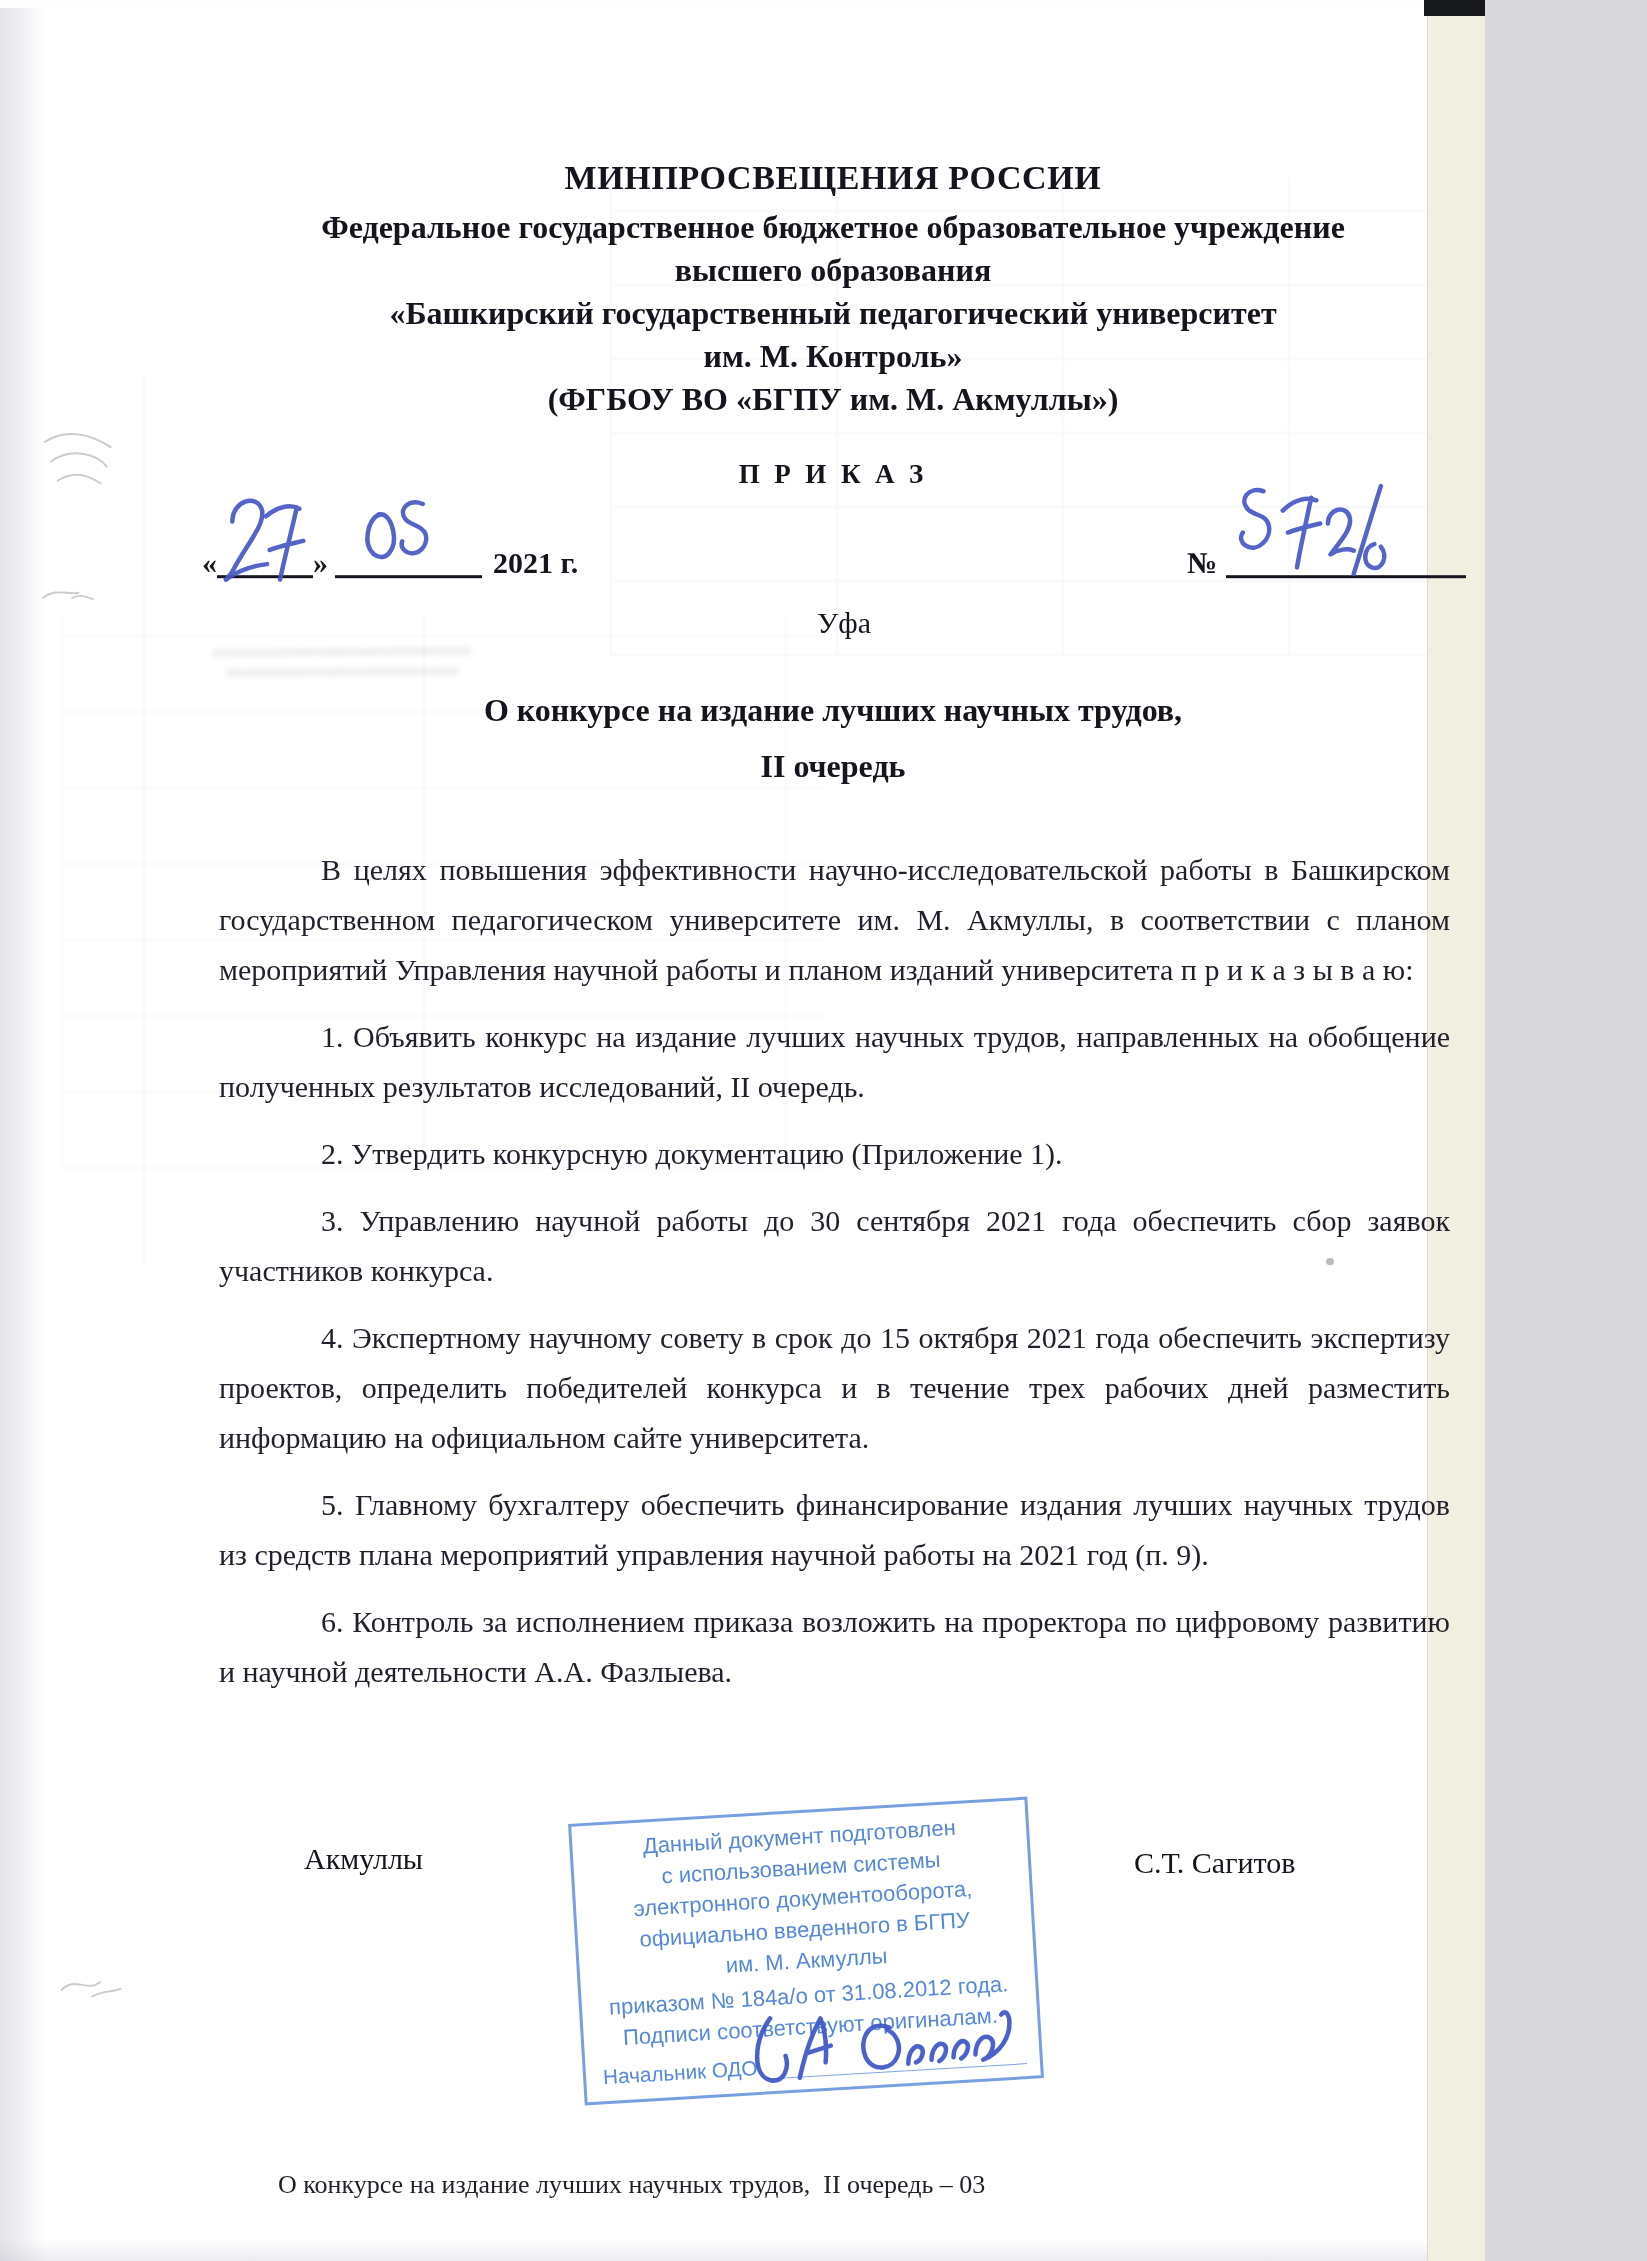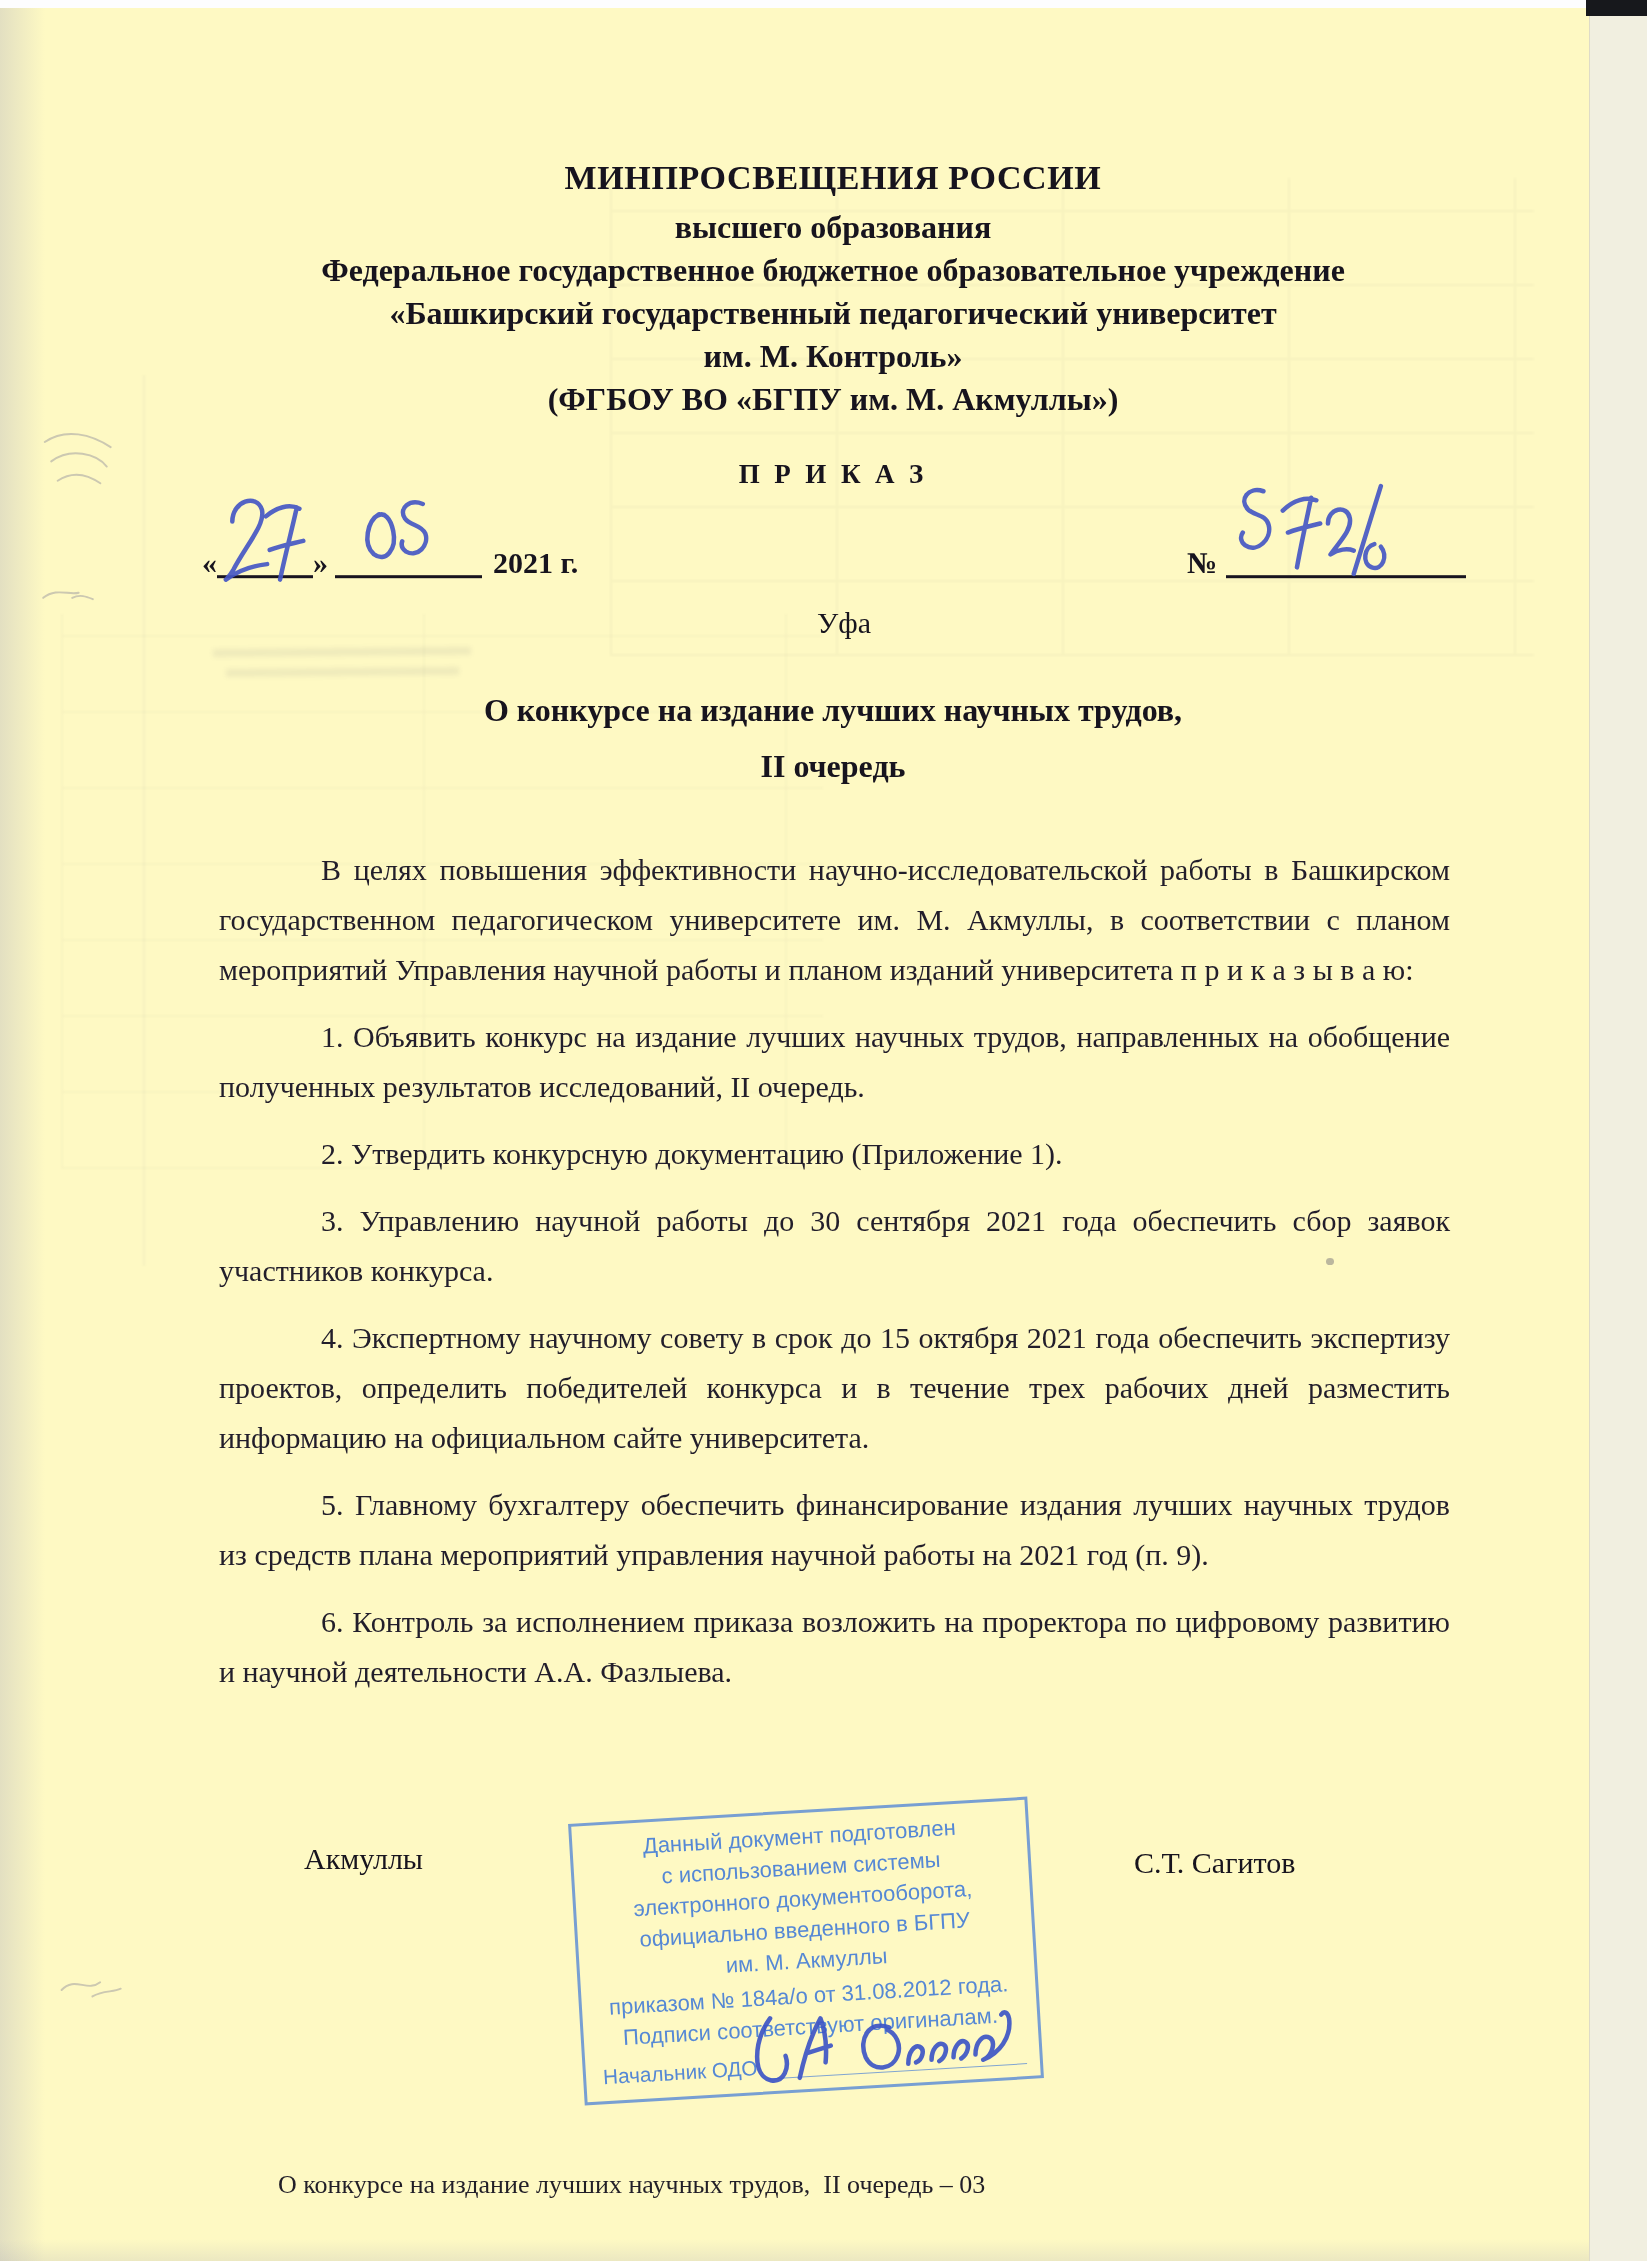--- a/index.html
+++ b/index.html
@@ -1,18 +1,18 @@
 <!DOCTYPE html>
 <html lang="ru" style="font-size:10.3px"><head>
 <meta charset="utf-8">
 <style>
   html,body { margin:0; padding:0; background:#d9d9dc; }
   .scan {
-    position:relative; width:1647px; height:2261px;
-    background:#fef9c3; overflow:hidden;
+    position:relative; width:1485px; height:2261px;
+    background:#ffffff; overflow:hidden;
     font-family:"Liberation Serif", serif; color:#211d29;
   }
   
   .scanner-strip { position:absolute; right:0; top:0; width:57px; height:100%;
     background:#f1efe0; border-left:1.9px solid #dedbc8; }
   .corner-black { position:absolute; right:0; top:0; width:61px; height:15.5px; background:#17181c; }
   .edge-left { position:absolute; left:0; top:0; width:45px; height:100%;
     background:linear-gradient(90deg, rgba(175,175,190,.35), rgba(175,175,190,0)); }
   .edge-bottom { position:absolute; left:0; bottom:0; width:1590px; height:22px;
     background:linear-gradient(0deg, rgba(170,170,185,.22), rgba(170,170,185,0)); }
@@ -109,22 +109,22 @@
   </svg>
   <svg class="smudge" style="position:absolute;left:40px;top:581px" width="58" height="26" viewBox="0 0 90 40">
     <path d="M 5,26 C 25,10 45,22 60,18 M 50,26 C 62,20 72,24 82,28"></path>
   </svg>
   <svg class="smudge" style="position:absolute;left:55px;top:1963px" width="71" height="45" viewBox="0 0 110 70">
     <path d="M 10,42 C 30,20 50,46 70,30 M 58,52 C 75,42 90,46 102,40"></path>
   </svg>
 
   <div class="header">
     <div class="h-ministry">МИНПРОСВЕЩЕНИЯ РОССИИ</div>
+    <div class="h-org">Федеральное государственное бюджетное образовательное учреждение</div>
     <div class="h-org">высшего образования</div>
-    <div class="h-org">Федеральное государственное бюджетное образовательное учреждение</div>
     <div class="h-org">«Башкирский государственный педагогический университет</div>
     <div class="h-org">им. М. Контроль»</div>
     <div class="h-org">(ФГБОУ ВО «БГПУ им. М. Акмуллы»)</div>
   </div>
 
   <div class="doc-type">П Р И К А З</div>
 
   <div class="date-row"><span>«</span><span class="blank blank-day"></span><span>»</span><span class="blank blank-month"></span><span>2021 г.</span></div>
 
   <div class="num-row"><span>№</span><span class="blank blank-num"></span></div>

